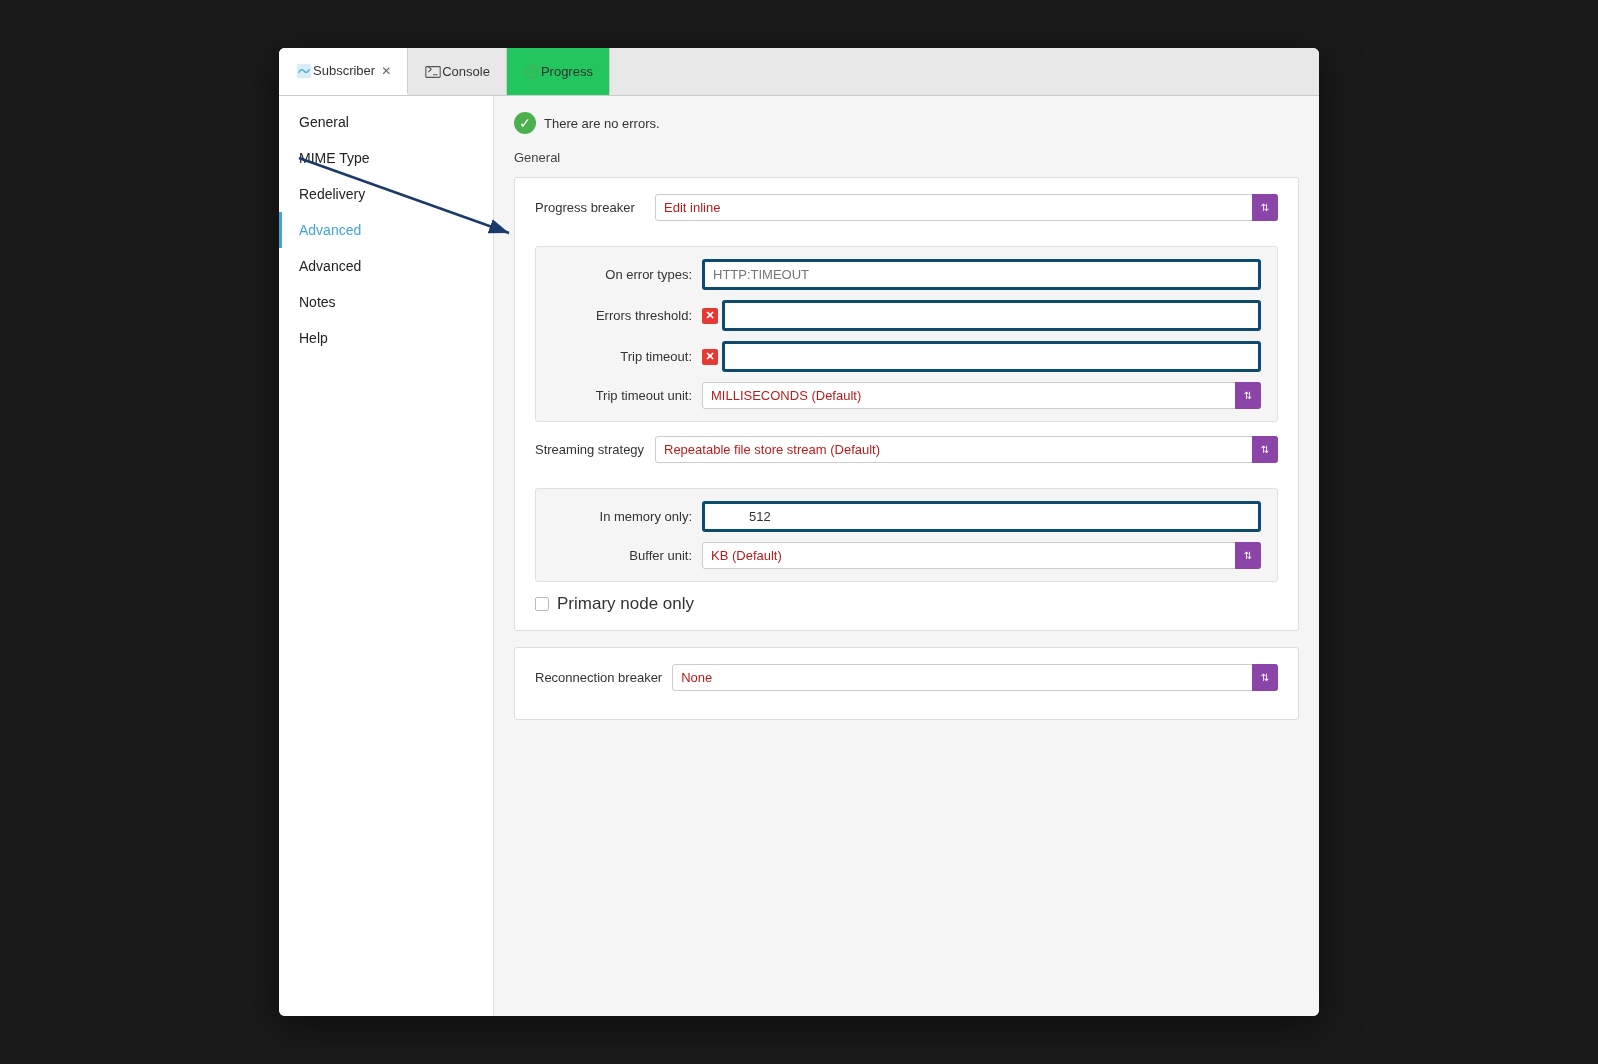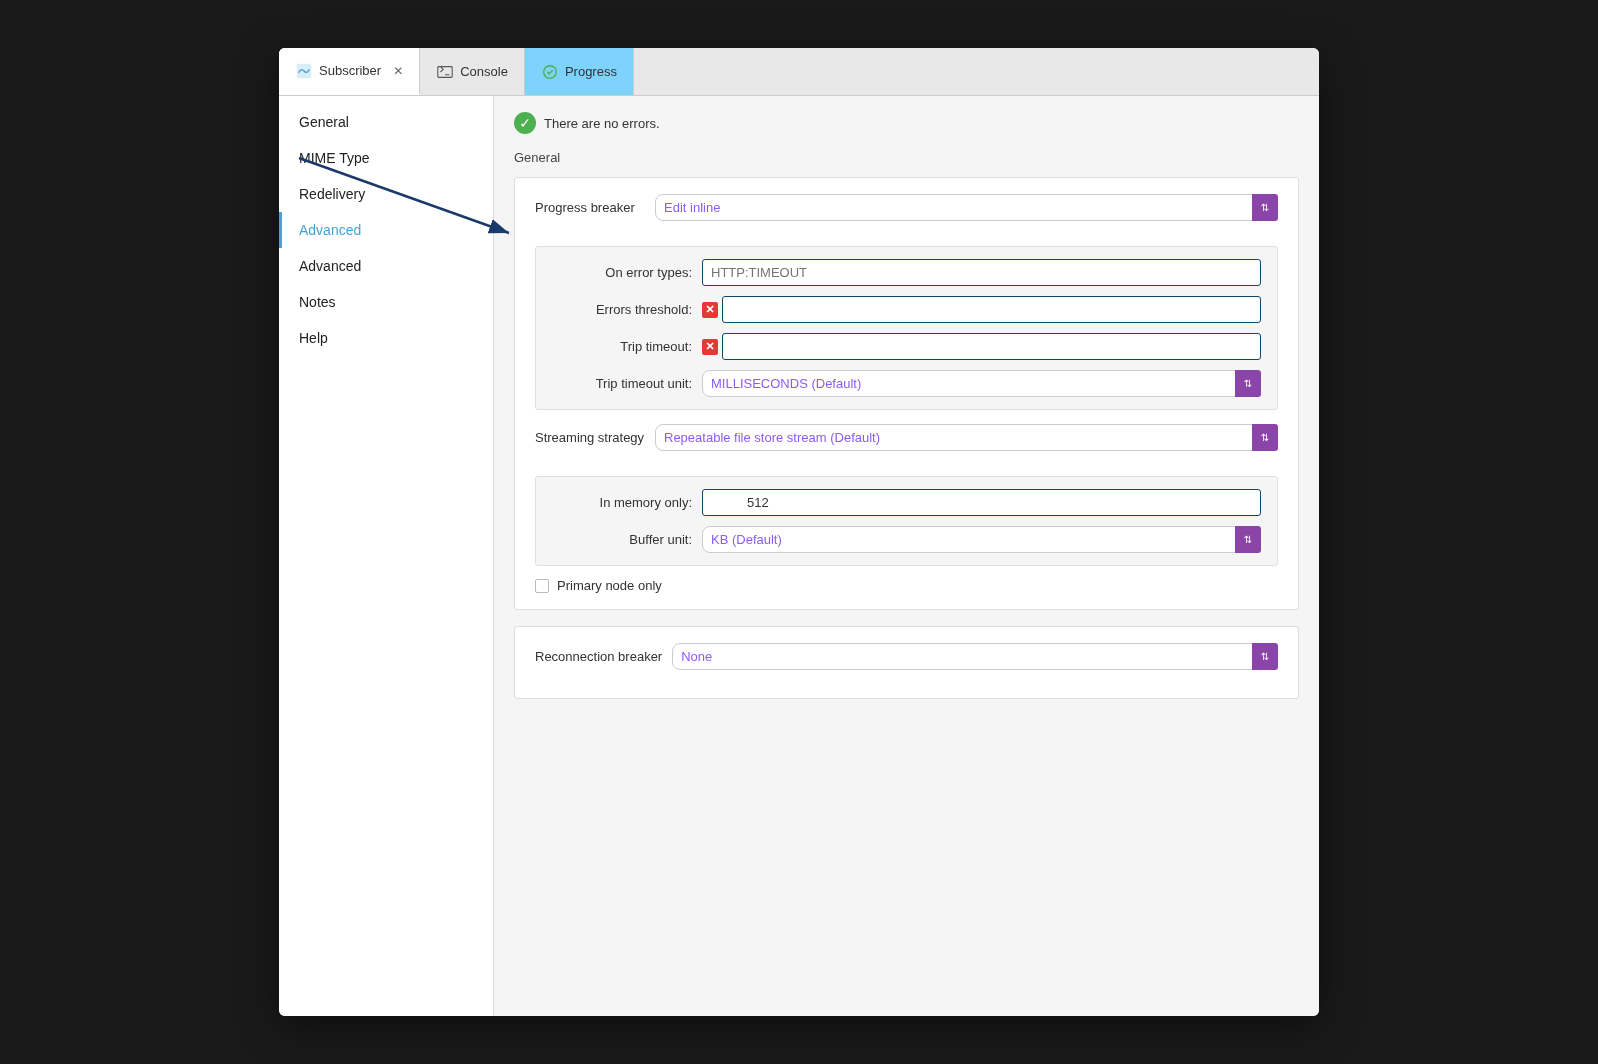--- a/index.html
+++ b/index.html
@@ -25,21 +25,21 @@
       display: flex;
       align-items: center;
       background: #e8e8e8;
       border-bottom: 1px solid #ccc;
       padding: 0;
       height: 48px;
     }
     .tab {
       display: flex;
       align-items: center;
-      gap: 6px;
+      gap: 0;
       padding: 0 16px;
       height: 100%;
       font-size: 13px;
       color: #333;
       cursor: pointer;
       border-right: 1px solid #ccc;
       background: #fff;
     }
     .tab.active {
       background: #fff;
@@ -156,24 +156,24 @@
       gap: 4px;
     }
     .select-wrapper {
       position: relative;
       flex: 1;
     }
     .select-field {
       width: 100%;
       padding: 5px 30px 5px 8px;
       border: 1px solid #ccc;
-      border-radius: 8px;
-      background: #fff;
-      font-size: 13px;
-      color: #8b5cf6;
+      border-radius: 3px;
+      background: #fff;
+      font-size: 13px;
+      color: #b91c1c;
       appearance: none;
       cursor: pointer;
     }
     .select-arrow {
       position: absolute;
       right: 0;
       top: 0;
       bottom: 0;
       width: 26px;
       background: #8b44a8;
@@ -181,21 +181,21 @@
       display: flex;
       align-items: center;
       justify-content: center;
       color: white;
       font-size: 10px;
       pointer-events: none;
     }
     .text-input {
       flex: 1;
       padding: 5px 8px;
-      border: 1px solid #0c4a6e;
+      border: 3px solid #0c4a6e;
       border-radius: 3px;
       font-size: 13px;
       color: #999;
       background: #fff;
     }
     .text-input.has-value {
       color: #333;
       padding-left: 44px;
     }
     .error-icon {
@@ -228,21 +228,21 @@
     }
     .checkbox {
       width: 14px;
       height: 14px;
       border: 1px solid #bbb;
       border-radius: 2px;
       background: #fff;
       flex-shrink: 0;
     }
     .checkbox-label {
-      font-size: 13px;
+      font-size: 17px;
       color: #333;
     }
     .circuit-breaker-row {
       display: flex;
       align-items: center;
       margin-bottom: 12px;
       gap: 10px;
     }
     .circuit-label {
       font-size: 13px;
@@ -275,21 +275,21 @@
       <span class="tab-close">✕</span>
     </div>
     <div class="tab inactive" style="background:#e8e8e8;">
       <svg class="tab-icon" viewBox="0 0 20 20">
         <rect x="2" y="4" width="16" height="12" rx="1" fill="none" stroke="#555" stroke-width="1.2"></rect>
         <path d="M5 10 L8 7 L5 4" stroke="#555" stroke-width="1.2" fill="none"></path>
         <line x1="10" y1="13" x2="15" y2="13" stroke="#555" stroke-width="1.2"></line>
       </svg>
       <span>Console</span>
     </div>
-    <div class="tab inactive" style="background:#7dd3fc;">
+    <div class="tab inactive" style="background:#22c55e;">
       <svg class="tab-icon" viewBox="0 0 20 20">
         <circle cx="10" cy="10" r="7" fill="none" stroke="#4caf50" stroke-width="1.5"></circle>
         <path d="M7 10 L9 12 L13 8" stroke="#4caf50" stroke-width="1.5" fill="none"></path>
       </svg>
       <span>Progress</span>
     </div>
   </div>
 
   <div class="main-layout">
 

